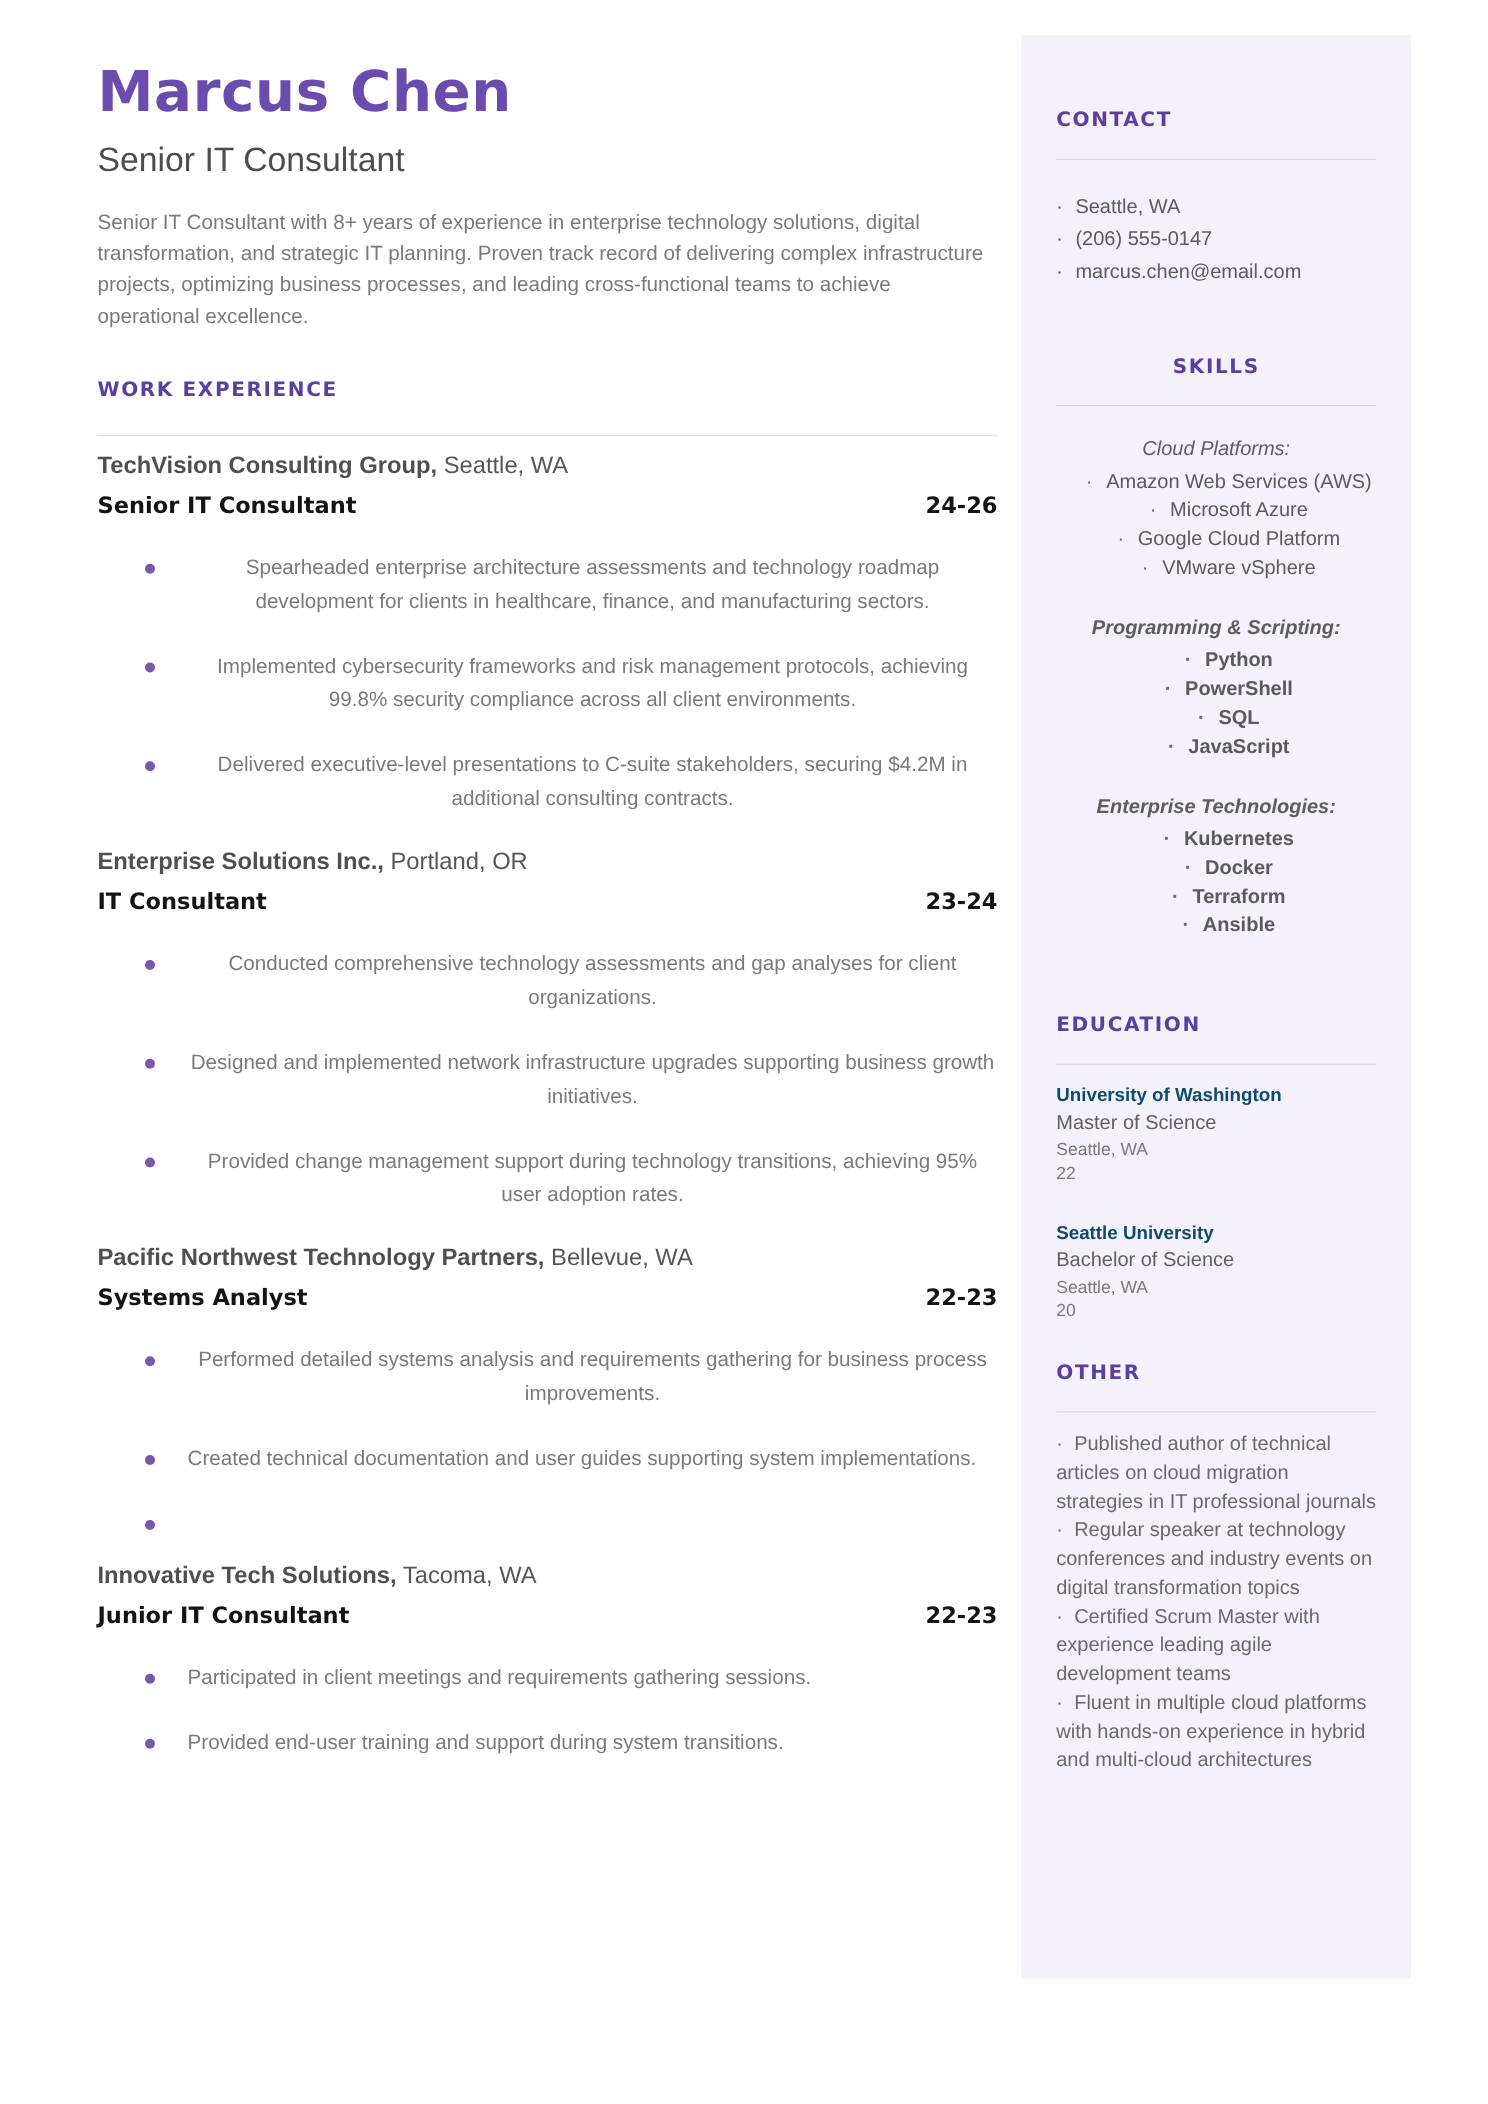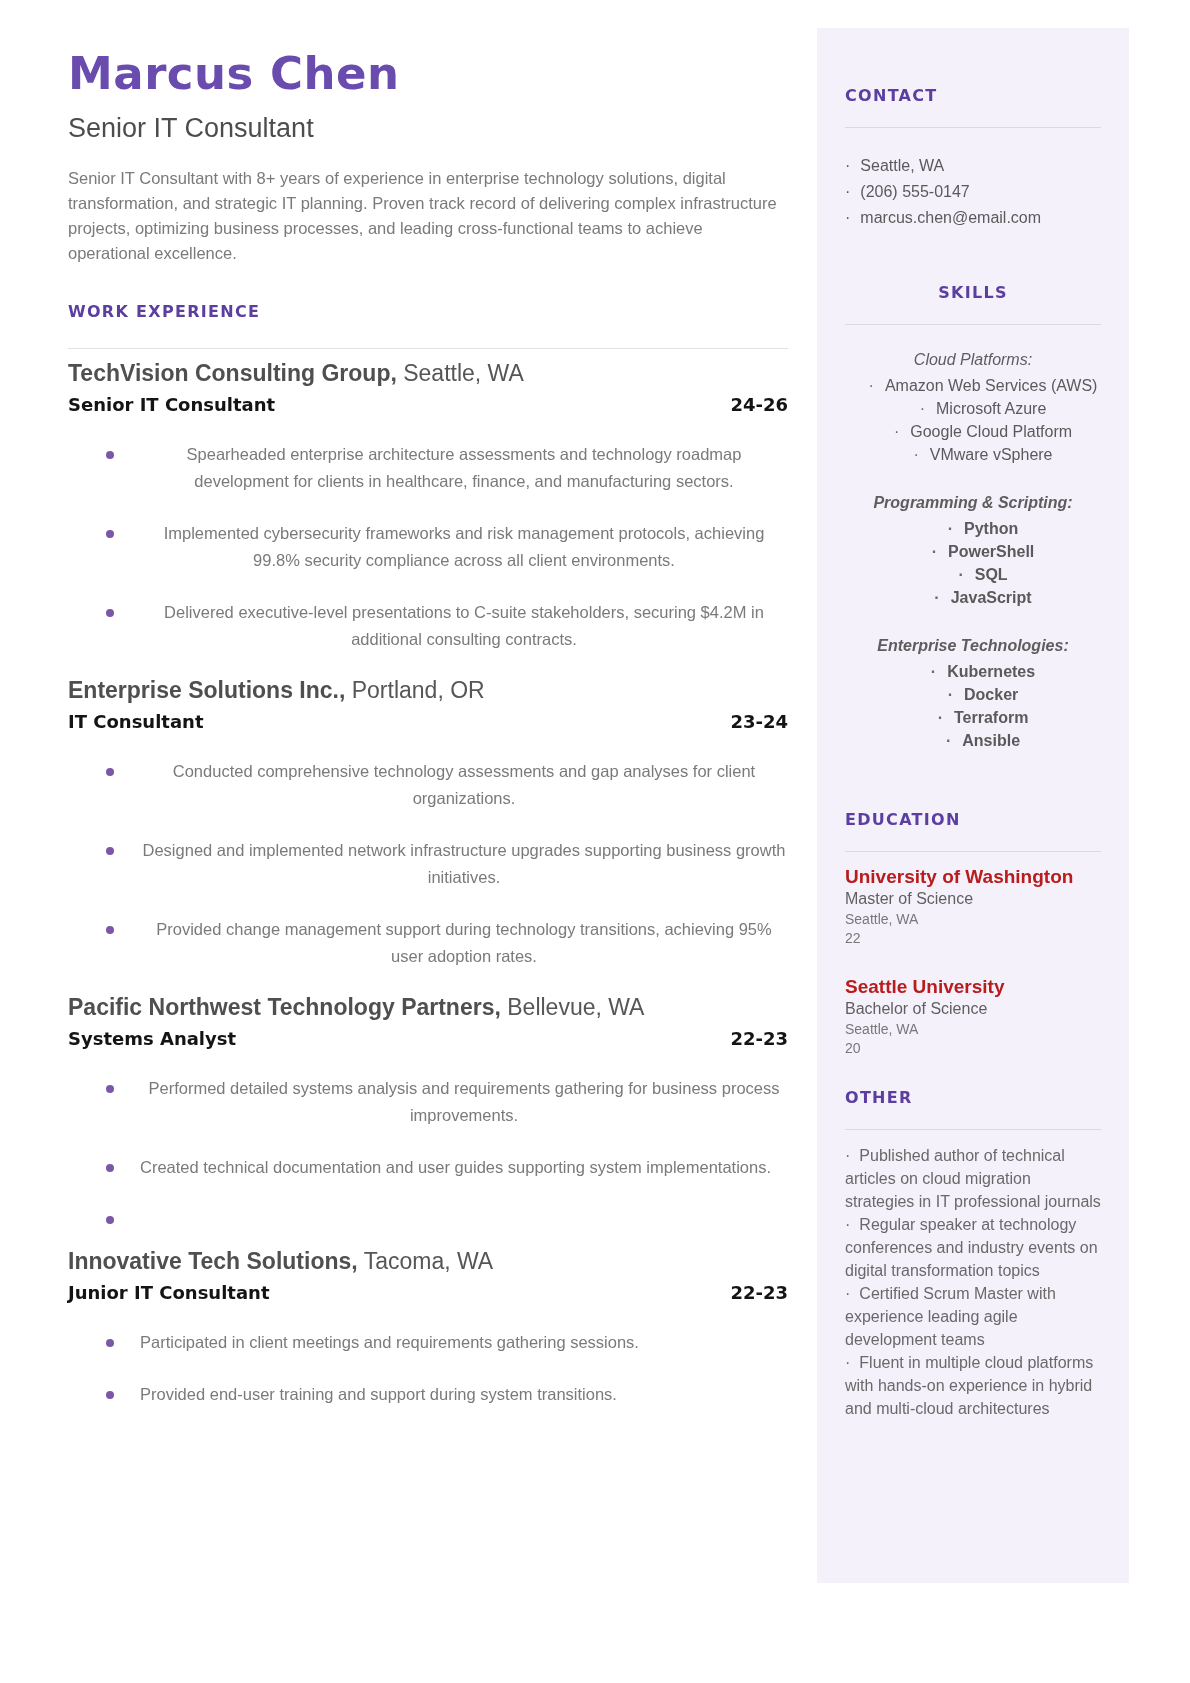--- a/index.html
+++ b/index.html
@@ -4,36 +4,36 @@
 <style>
   * { margin:0; padding:0; box-sizing:border-box; }
   html,body { background:#ffffff; }
   body {
     width:1190px; height:1683px; position:relative;
     font-family:"Liberation Sans", sans-serif;
   }
   .page { position:relative; width:1190px; height:1683px; background:#ffffff; overflow:hidden; }
 
   
-  .main { position:absolute; left:68px; top:50px; width:720px; }
+  .main { position:absolute; left:78px; top:50px; width:720px; }
   .person-name {
     font-family:"DejaVu Sans", sans-serif;
     font-size:45px; font-weight:bold; color:#6a4caf; letter-spacing:0.5px; line-height:1.05;
   }
   .person-title { margin-top:16px; font-size:27px; color:#4d4d4d; }
   .summary { margin-top:22px; font-size:16.5px; line-height:25px; color:#7a7a7a; }
 
   .section-heading {
     font-family:"DejaVu Sans", sans-serif;
     margin-top:36px; font-size:16px; font-weight:bold; color:#5c3ea1; letter-spacing:1.3px;
   }
   .main-rule { margin-top:27px; border:0; border-top:1px solid #e3e3e3; height:0; }
 
   .job { margin-top:0; }
-  .company-line { margin-top:12px; font-size:23px; color:#525252; line-height:24px; }
+  .company-line { margin-top:12px; font-size:19px; color:#525252; line-height:24px; }
   .company-name { font-weight:bold; color:#4f4f4f; }
   .company-location { font-weight:normal; color:#565656; }
   .job-title-line {
     margin-top:7px; display:flex; justify-content:space-between; align-items:baseline;
     font-family:"DejaVu Sans", sans-serif;
     font-size:18px; font-weight:bold; color:#141414; line-height:25px;
   }
   .job-bullets { list-style:none; margin-top:24px; }
   .job-bullets li {
     display:flex; align-items:flex-start; padding-left:38px; margin-bottom:25px;
@@ -63,21 +63,21 @@
   .skill-group { margin-top:24px; }
   .skill-group + .skill-group { margin-top:26px;font-weight:bold; }
   .skill-label { font-style:italic; font-size:16px; color:#5d5d5d; line-height:22px; }
   .skill-items { list-style:none; margin-top:3px; }
   .skill-items li { padding-left:20px; font-size:16px; line-height:23px; color:#5a5a5a; }
   .skill-items li::before { content:"·"; margin-right:11px; color:#6a6a6a; }
 
   .education-section { margin-top:58px; }
   .school { margin-top:14px; }
   .school + .school { margin-top:28px; }
-  .school-name { font-size:19px; font-weight:bold; color:#b91c1c; line-height:22px; }
+  .school-name { font-size:15px; font-weight:bold; color:#0c4a6e; line-height:22px; }
   .school-degree { font-size:16px; color:#5f5f5f; line-height:22px; }
   .school-location, .school-year { font-size:14px; color:#787878; line-height:19px; }
 
   .other-section { margin-top:30px; }
   .other-list { list-style:none; margin-top:14px; }
   .other-list li { font-size:16px; line-height:23px; color:#696969; }
   .other-list li::before { content:"·"; margin-right:9px; color:#696969; }
 </style>
 </head>
 <body>

